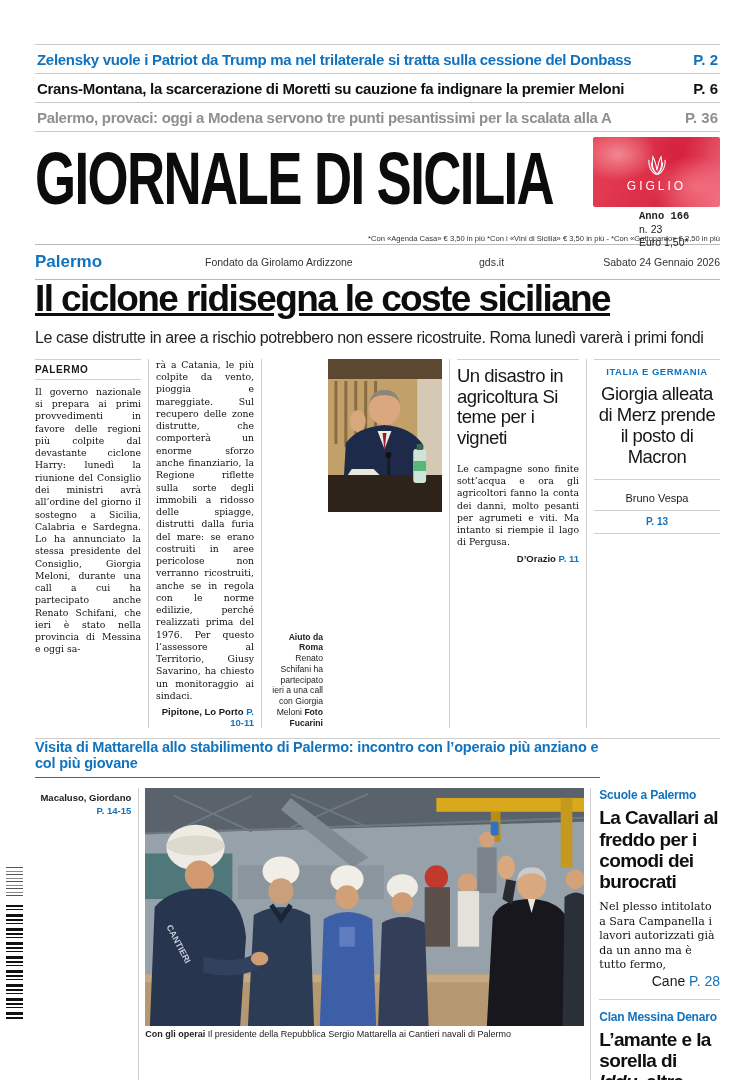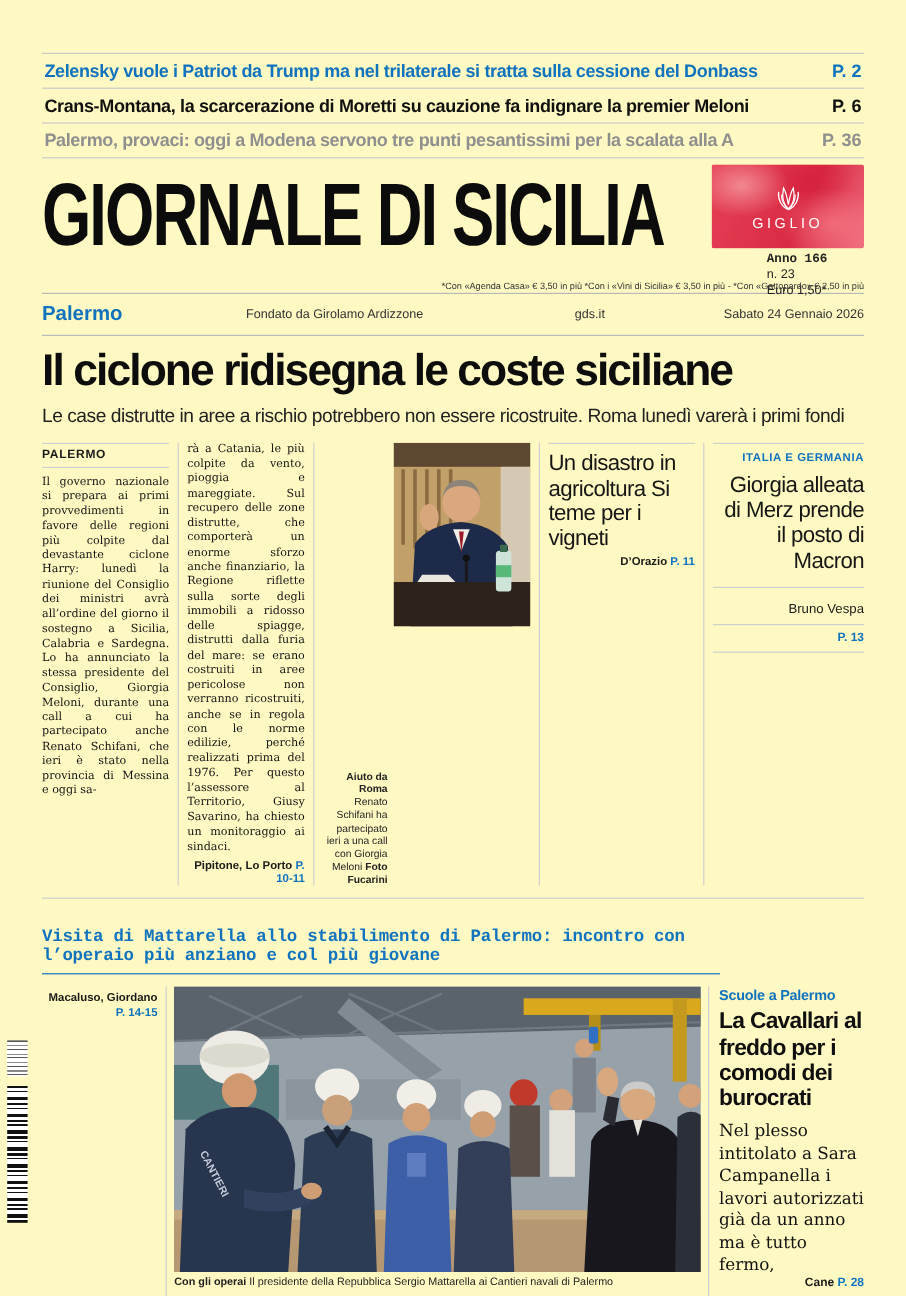--- a/index.html
+++ b/index.html
@@ -1,19 +1,19 @@
 <!DOCTYPE html>
 <html><head>
 <meta charset="utf-8">
 <style>
   * { margin:0; padding:0; box-sizing:border-box; }
   html,body { background:#e8e8e8; }
   .page {
     position:relative; width:755px; height:1080px; margin:0 auto;
-    background:#fef9c3; overflow:hidden;
+    background:#ffffff; overflow:hidden;
     font-family:"Liberation Sans", sans-serif; color:#1a1a1a;
   }
   .inner { margin:0 35px; }
 
   
   .top-strip { margin-top:44px; border-top:1px solid #c9c9c9; }
   .top-row { display:flex; justify-content:space-between; align-items:center;
     padding:6px 2px 5px 2px; border-bottom:1px solid #c9c9c9; }
   .top-row .t { font-size:15px; font-weight:bold; letter-spacing:-0.3px; }
   .top-row .p { font-size:15px; font-weight:bold; white-space:nowrap; margin-left:12px; }
@@ -42,22 +42,22 @@
 
   
   .dateline { display:flex; align-items:center; border-top:1px solid #b9b9b9;
     border-bottom:1px solid #b9b9b9; padding:7px 0; }
   .dateline .city { color:#1173be; font-size:17px; font-weight:bold; width:170px; }
   .dateline .founded { font-size:10.5px; color:#333; width:274px; }
   .dateline .site { font-size:10.5px; color:#333; flex:1; }
   .dateline .date { font-size:10.5px; color:#333; text-align:right; }
 
   
-  .lead-headline { margin-top:10px; font-size:37px; font-weight:bold; letter-spacing:-1.6px;
-    color:#0d0d0d; line-height:1.05; white-space:nowrap; }
+  .lead-headline { font-size:37px; font-weight:bold; letter-spacing:-1.6px;
+    color:#0d0d0d; line-height:1.05; white-space:nowrap;text-decoration:underline; }
   .lead-subhead { margin-top:10px; font-size:16px; font-weight:400; letter-spacing:-0.4px;
     color:#222; white-space:nowrap; }
 
   
   .main-grid { display:flex; margin-top:12px; min-height:182px; }
   .col { padding:0 7px; }
   .col + .col { border-left:1px solid #cfcfcf; }
   .col-1 { width:113px; padding-left:0; }
   .col-2 { width:113px; }
   .col-photo { width:188px; display:flex; align-items:stretch; }
@@ -74,49 +74,49 @@
   .cap-col { width:62px; display:flex; flex-direction:column; justify-content:flex-end;
     padding-right:5px; }
   .caption-sm { font-size:8.6px; line-height:1.25; text-align:right; color:#222; }
   .caption-sm .b { font-weight:bold; }
   .photo-1 { width:114px; height:153px; flex:none; }
 
   .agri-rule { border-top:1px solid #cfcfcf; margin-bottom:6px; }
   .light-head { font-size:18.5px; font-weight:400; letter-spacing:-0.5px; line-height:1.12; color:#161616; }
   .col-agri .bodytext { margin-top:14px; }
 
-  .side-block { text-align:right; }
+  .side-block { text-align:center; }
   .side-rule { border-top:1px solid #cfcfcf; margin:6px 0; }
   .side-kicker { color:#1173be; font-size:9.5px; font-weight:bold; letter-spacing:0.5px; margin-top:4px; }
   .side-head { font-size:18.5px; font-weight:400; letter-spacing:-0.5px; line-height:1.14;
     color:#161616; margin-top:6px; }
   .side-byline { font-size:11px; font-weight:normal; padding:6px 0; }
   .side-page { color:#1173be; font-size:10px; font-weight:bold; padding:5px 0 6px 0; }
 
   
-  .matt-strip { margin-top:10px; border-top:1px solid #cfcfcf; padding-top:24px;font-family:Liberation Mono, monospace; }
+  .matt-strip { margin-top:10px; border-top:1px solid #cfcfcf; padding-top:0; }
   .matt-strip .txt { color:#1173be; font-size:14.5px; font-weight:bold; letter-spacing:-0.2px;
     padding-bottom:6px; border-bottom:1px solid #1173be; display:block; width:565px; }
   .matt-grid { display:flex; margin-top:10px; }
   .mcol-left { width:113px; padding-right:7px; }
   .quote-head { font-size:19px; font-weight:bold; letter-spacing:-0.6px; line-height:1.12; color:#0f0f0f; }
   .mcol-left .bodytext { margin-top:10px; }
   .mcol-left .byline { line-height:1.3; }
   .mcol-photo { width:453px; border-left:1px solid #cfcfcf; border-right:1px solid #cfcfcf;
     padding:0 6px; }
   .photo-2 { width:439px; height:238px; display:block; }
   .photo2-cap { font-size:9px; color:#222; margin-top:3px; }
   .photo2-cap .b { font-weight:bold; }
   .mcol-side { width:141px; padding-left:8px; }
   .sb-kicker { color:#1173be; font-size:12px; font-weight:bold; letter-spacing:-0.2px; }
   .sb-head { font-size:19px; font-weight:bold; letter-spacing:-0.6px; line-height:1.12;
     color:#0f0f0f; margin-top:5px; }
-  .sb-body { font-family:"DejaVu Serif", serif; font-size:14px; line-height:1.32;
+  .sb-body { font-family:"DejaVu Serif", serif; font-size:11px; line-height:1.32;
     color:#111; margin-top:8px; }
-  .sb-byline { text-align:right; font-size:10px; font-weight:bold; }
+  .sb-byline { text-align:right; font-size:14px; font-weight:normal; }
   .sb-byline .pg { color:#1173be; }
   .sb-divider { border-top:1px solid #cfcfcf; margin:10px 0; }
   .it { font-style:italic; }
 
   
   .barcode { position:absolute; left:6px; top:905px; width:17px; height:114px;
     background:
       repeating-linear-gradient(180deg,#111 0 2px,#fff 2px 4px,#111 4px 5px,#fff 5px 9px,#111 9px 12px,#fff 12px 14px);
   }
   .barcode::before { content:""; position:absolute; left:0; top:-38px; width:17px; height:30px;
@@ -217,20 +217,21 @@
           <rect x="60" y="98" width="2.5" height="18" fill="#1a1a1a"></rect>
           <circle cx="61" cy="96" r="3" fill="#111"></circle>
           <rect x="86" y="90" width="13" height="34" rx="3" fill="#cfe4d8"></rect>
           <rect x="86" y="102" width="13" height="10" fill="#57b877"></rect>
           <rect x="89.5" y="85" width="6" height="6" fill="#3a6b4f"></rect>
         </svg>
       </div>
       <div class="col col-agri">
         <div class="agri-rule"></div>
         <div class="light-head">Un disastro in agricoltura Si teme per i vigneti</div>
+        <p class="bodytext">Le campagne sono finite sott’acqua e ora gli agricoltori fanno la conta dei danni, molto pesanti per agrumeti e viti. Ma intanto si riempie il lago di Pergusa.</p>
         <div class="byline">
           <span>D’Orazio</span>
           <span class="pg">P. 11</span>
         </div>
       </div>
       <div class="col col-side side-block">
         <div class="side-rule" style="margin-top:0;"></div>
         <div class="side-kicker">ITALIA E GERMANIA</div>
         <div class="side-head">Giorgia alleata di Merz prende il posto di Macron</div>
         <div class="side-rule" style="margin-top:12px;"></div>

